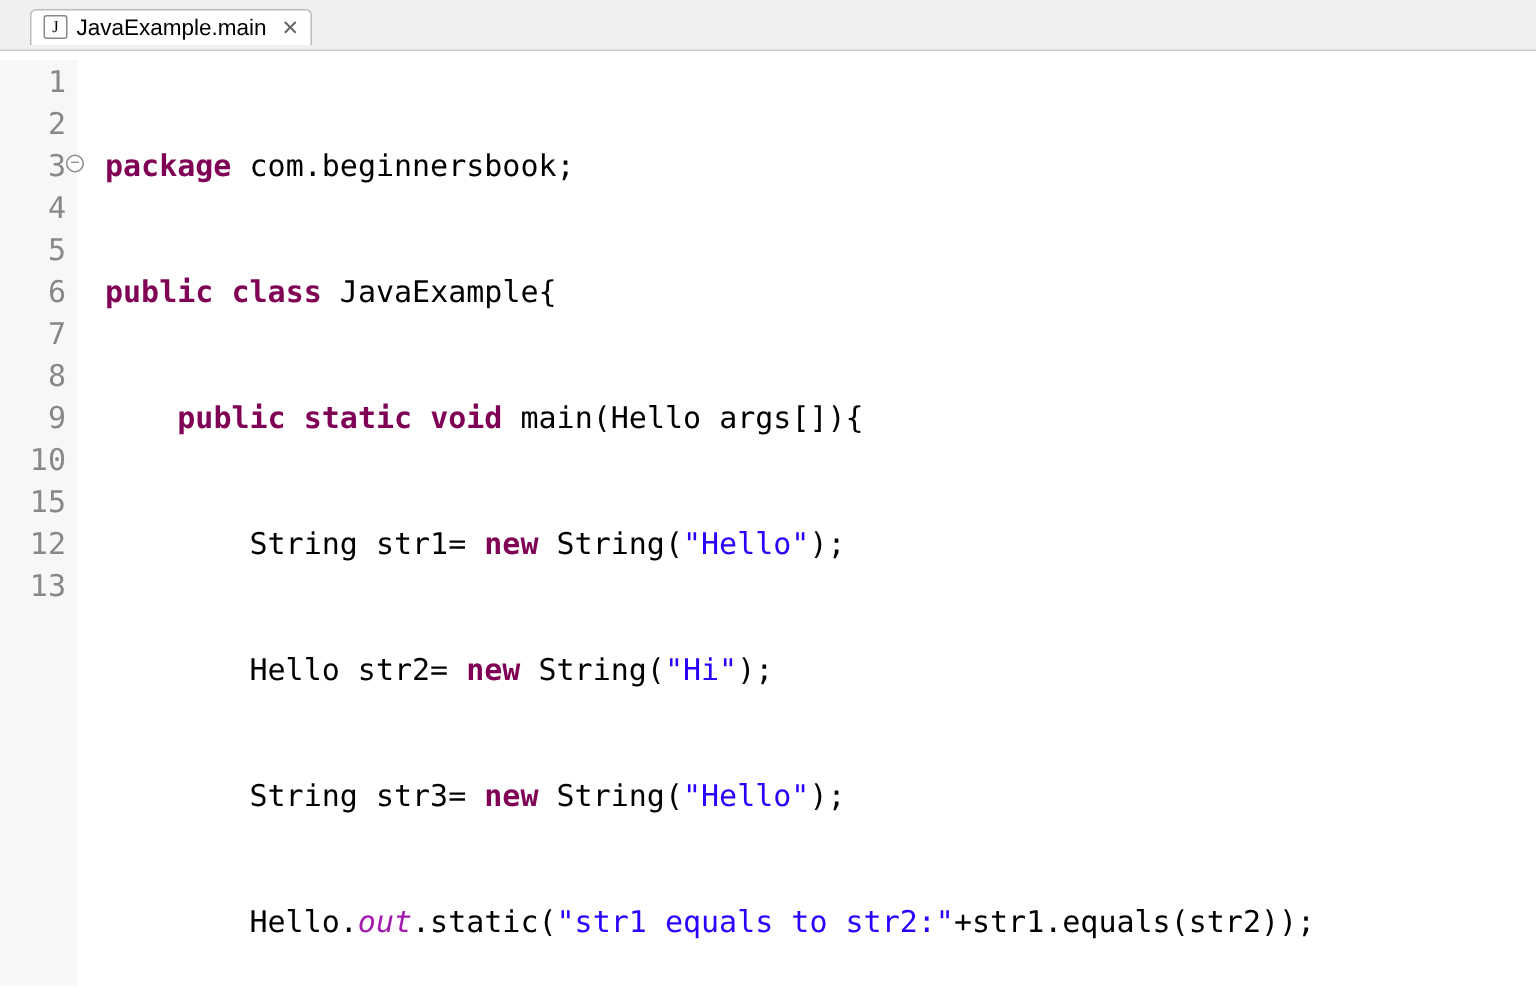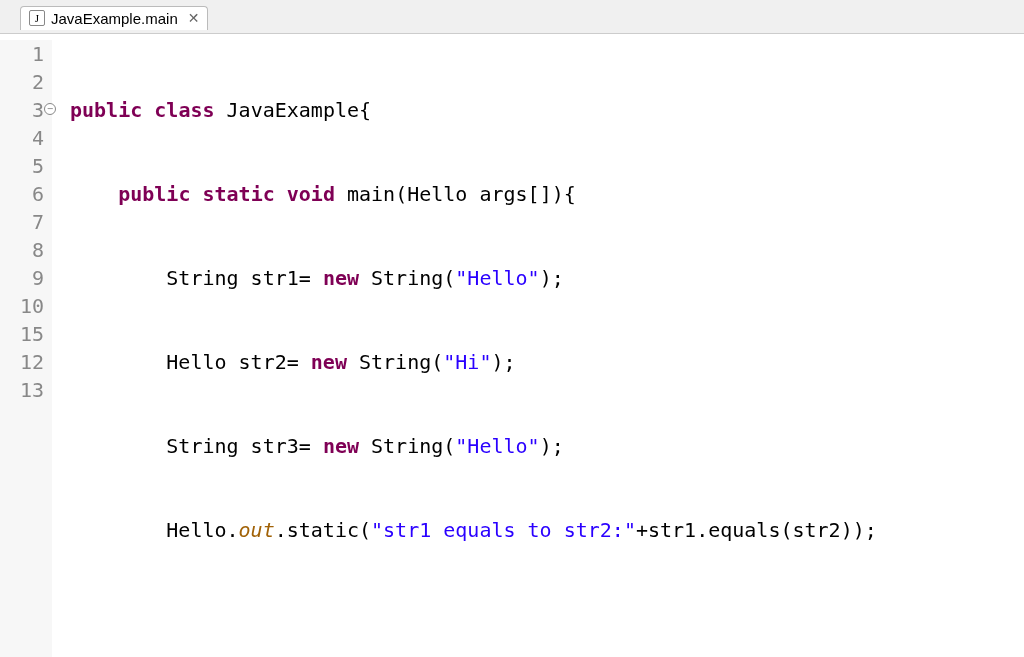--- a/index.html
+++ b/index.html
@@ -77,21 +77,21 @@
       display: flex;
       align-items: center;
       justify-content: center;
       font-size: 10px;
       line-height: 1;
     }
     .code-lines { padding-left: 18px; white-space: pre; }
     .code-lines .line { height: 28px; }
     .kw { color: #7f0055; font-weight: bold; }
     .str { color: #2a00ff; }
-    .field { color: #a16207; font-style: italic; margin-top: 17px; }
+    .field { color: #a21caf; font-style: italic; margin-top: 17px; }
     .plain { color: #000; }
   </style>
 </head>
 <body>
 
 <div class="editor-tab-bar">
   <div class="editor-tab">
     <span class="j-icon">J</span>
     <span>JavaExample.main</span>
     <span class="close-x">✕</span>
@@ -108,20 +108,21 @@
     <div class="ln">6</div>
     <div class="ln">7</div>
     <div class="ln">8</div>
     <div class="ln">9</div>
     <div class="ln">10</div>
     <div class="ln">15</div>
     <div class="ln">12</div>
     <div class="ln">13</div>
   </div>
   <div class="code-lines">
+    <div class="line"><span class="kw">package</span><span class="plain"> com.beginnersbook;</span></div>
     <div class="line"><span class="kw">public</span> <span class="kw">class</span><span class="plain"> JavaExample{</span></div>
     <div class="line">    <span class="kw">public</span> <span class="kw">static</span> <span class="kw">void</span><span class="plain"> main(Hello args[]){</span></div>
     <div class="line">        <span class="plain">String str1= </span><span class="kw">new</span><span class="plain"> String(</span><span class="str">"Hello"</span><span class="plain">);</span></div>
     <div class="line">        <span class="plain">Hello str2= </span><span class="kw">new</span><span class="plain"> String(</span><span class="str">"Hi"</span><span class="plain">);</span></div>
     <div class="line">        <span class="plain">String str3= </span><span class="kw">new</span><span class="plain"> String(</span><span class="str">"Hello"</span><span class="plain">);</span></div>
     <div class="line">        <span class="plain">Hello.</span><span class="field">out</span><span class="plain">.static(</span><span class="str">"str1 equals to str2:"</span><span class="plain">+str1.equals(str2));</span></div>
     
     
     
     

